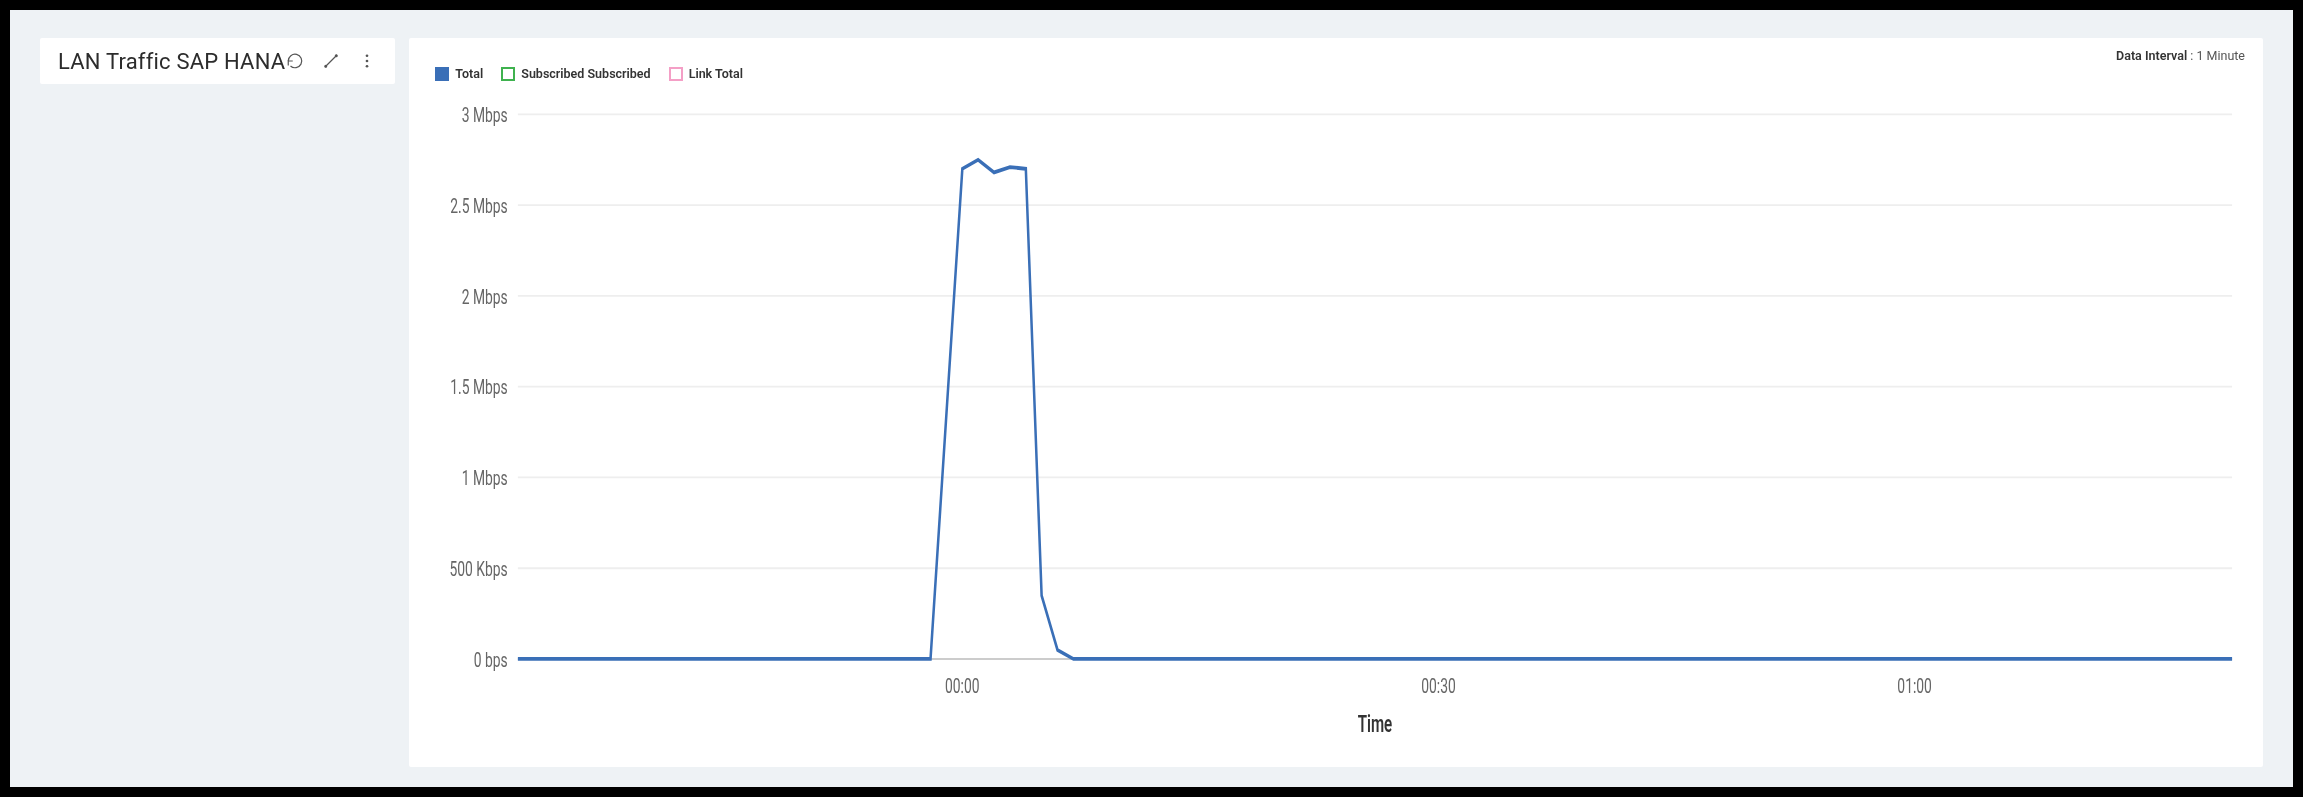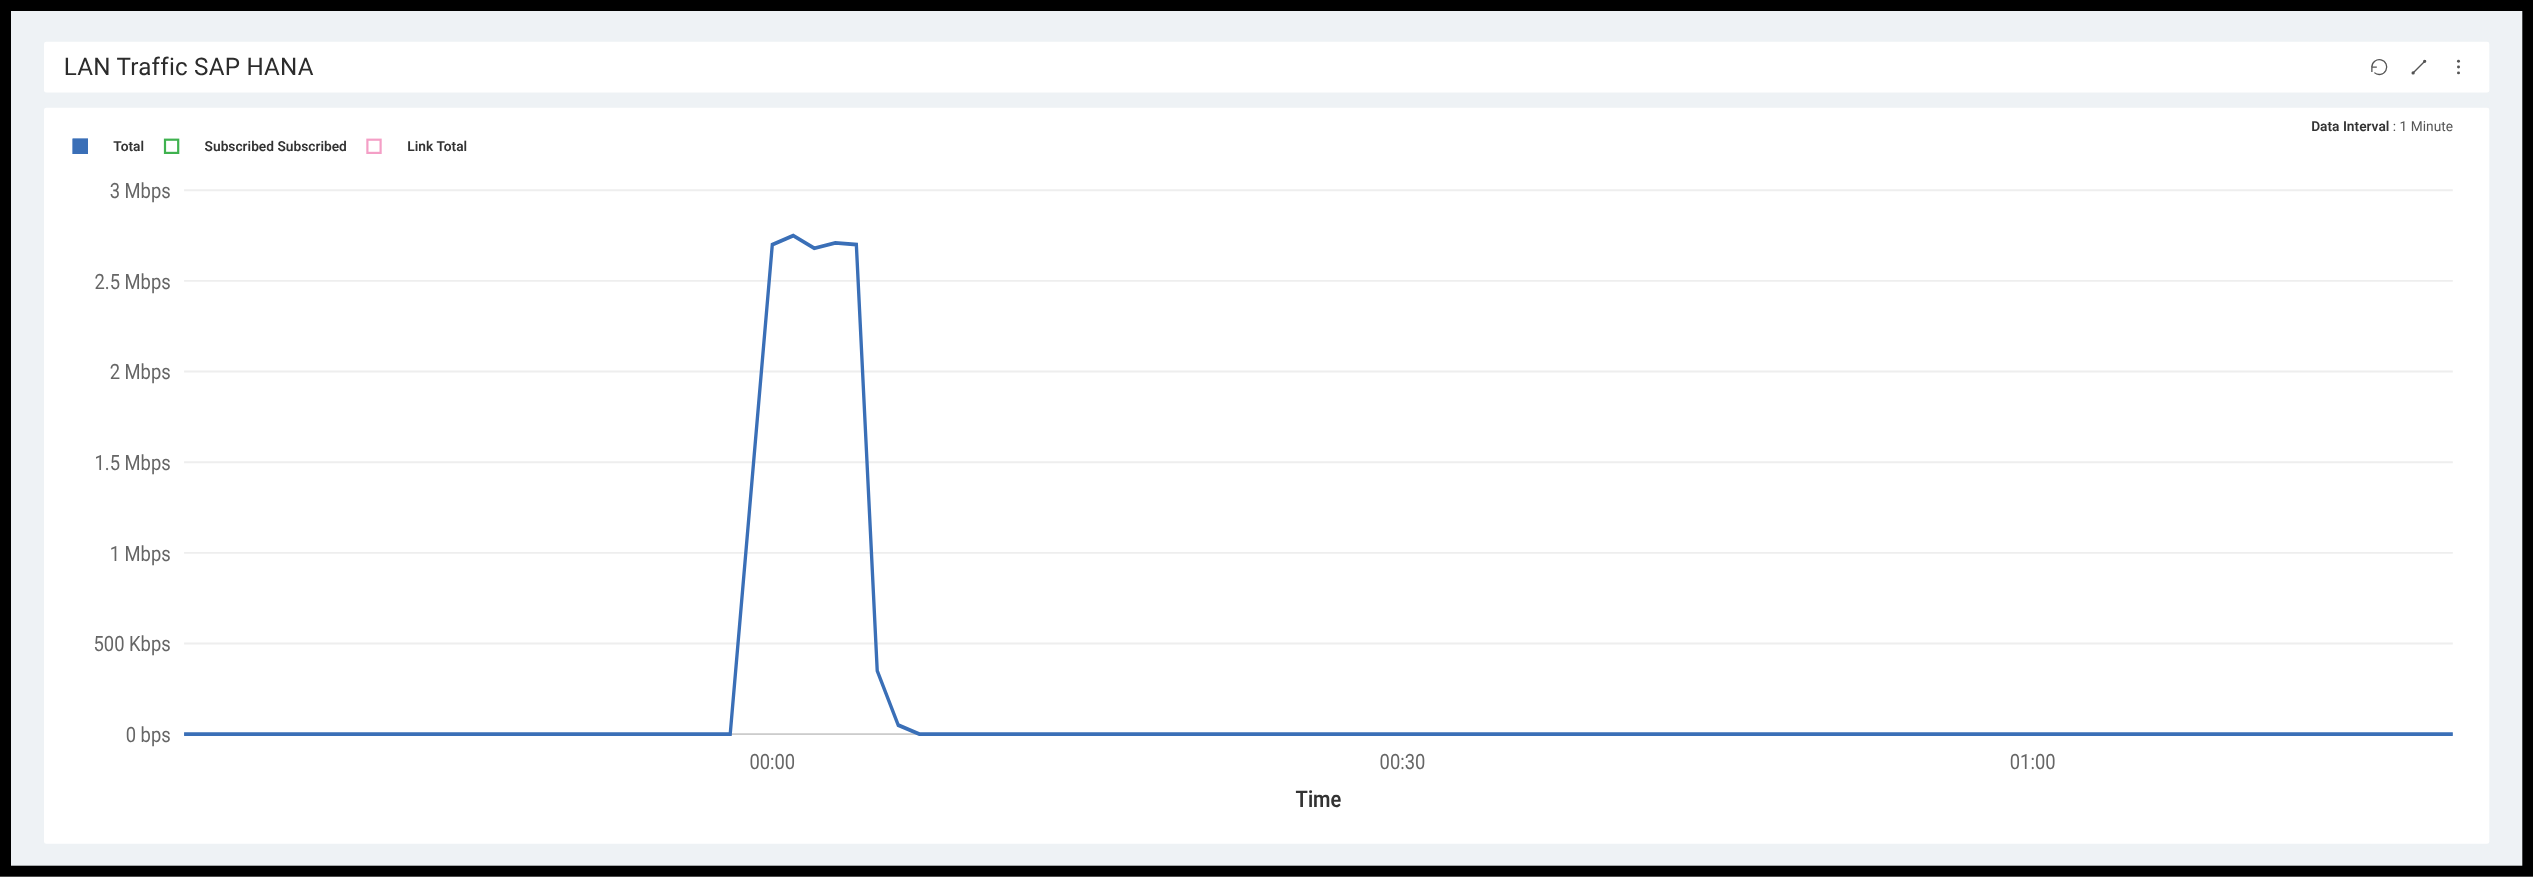--- a/index.html
+++ b/index.html
@@ -8,21 +8,21 @@
     font-family: -apple-system, BlinkMacSystemFont, "Segoe UI", Roboto, Arial, sans-serif;
     background: #000;
     padding: 10px;
   }
   .outer {
     background: #eef2f5;
     width: 100%;
     height: 100%;
     padding: 28px 30px 20px 30px;
     display: flex;
-    flex-direction: column;
+    flex-direction: row;
     gap: 14px;
   }
   .panel {
     background: #fff;
     border-radius: 2px;
   }
   .header-panel {
     display: flex;
     align-items: center;
     justify-content: space-between;
@@ -52,42 +52,42 @@
   .chart-panel {
     flex: 1;
     position: relative;
     padding: 10px 18px 16px 18px;
     display: flex;
     flex-direction: column;
   }
   .data-interval {
     position: absolute;
     top: 10px;
-    right: 33px;
+    right: 18px;
     font-size: 12.5px;
     color: #555;
   }
   .data-interval strong {
     font-weight: 600;
     color: #333;
   }
   .legend {
     display: flex;
     gap: 18px;
     align-items: center;
     margin-top: 18px;
     margin-left: 8px;
     font-size: 12.5px;
     font-weight: 600;
     color: #333;
   }
   .legend-item {
     display: flex;
-    align-items: flex-start;
-    gap: 23px;
+    align-items: center;
+    gap: 6px;
     cursor: pointer;
   }
   .swatch {
     width: 14px;
     height: 14px;
     border: 2px solid;
     display: inline-block;
   }
   .chart-area {
     flex: 1;

